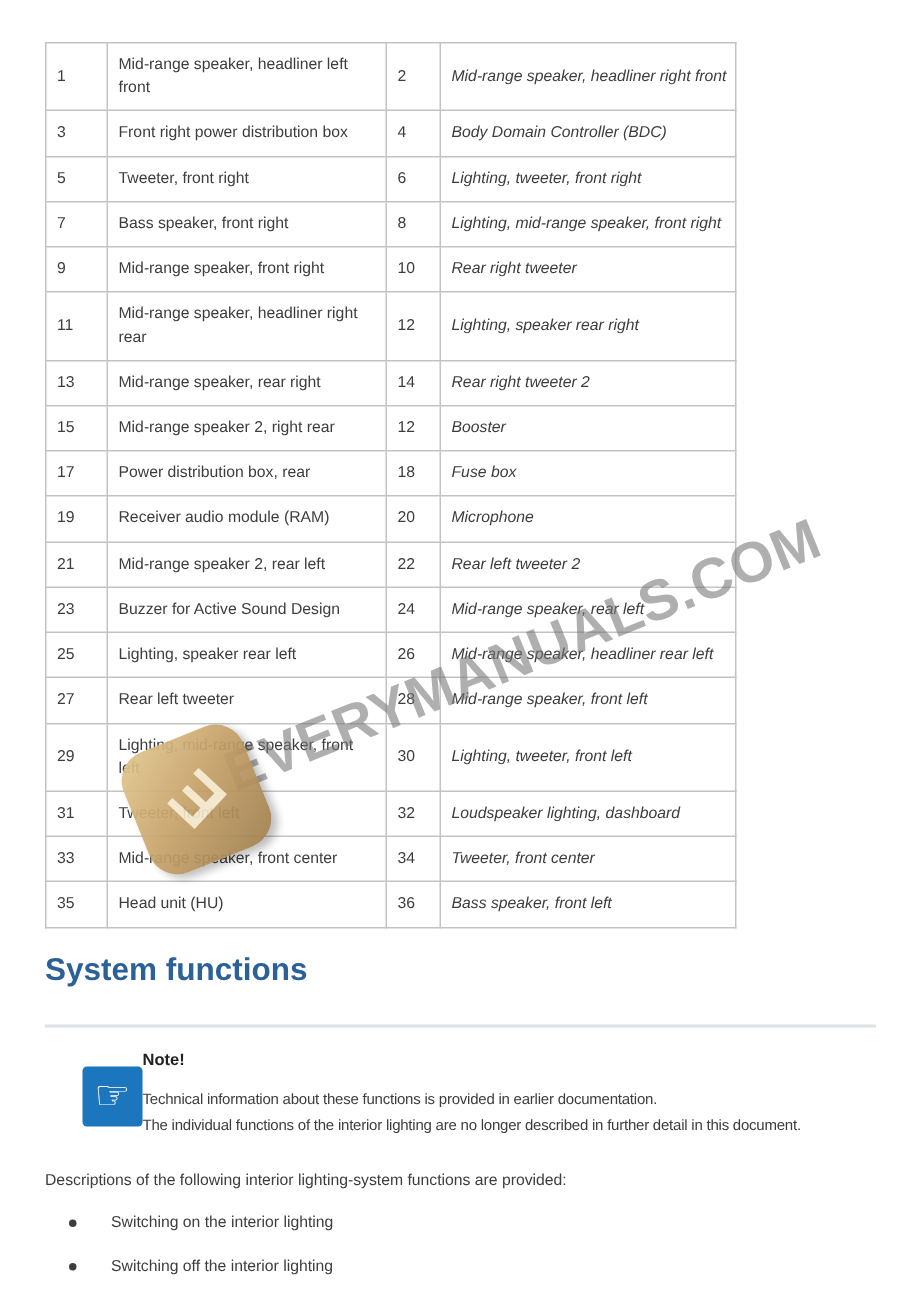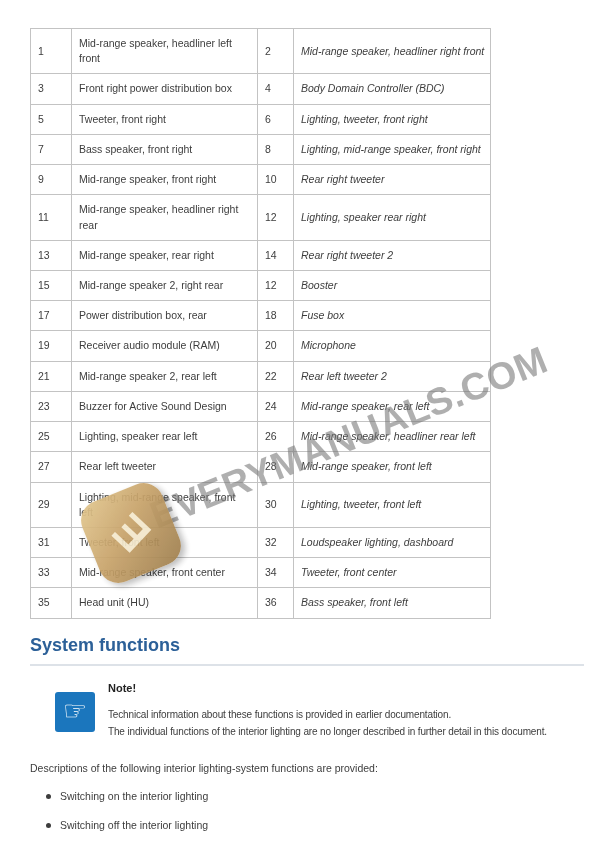--- a/index.html
+++ b/index.html
@@ -43,44 +43,44 @@
     position:absolute; left:152px; top:468px; z-index:5;
     font-size:38px; font-weight:bold; letter-spacing:0.5px;
     color:rgba(118,118,118,0.58);
     transform:rotate(-22deg); transform-origin:left center;
     white-space:nowrap;
   }
 
   
   .section-title {
     margin:16px 28px 0 30px;
-    font-size:18px; font-weight:bold; color:#2c6098;
-    padding-bottom:8px; border-bottom:2px solid #dde2e8;
+    font-size:21px; font-weight:bold; color:#2c6098;
+    padding-bottom:24px; border-bottom:2px solid #dde2e8;
   }
 
   
   .note { display:flex; margin:16px 20px 0 55px; }
   .note-icon {
     flex:0 0 40px; width:40px; height:40px; margin-top:10px;
     background:#1b76bd; border-radius:3px;
     display:flex; align-items:center; justify-content:center;
   }
   .note-icon span { color:#ffffff; font-size:27px; line-height:1; }
-  .note-body { margin-left:13px; }
+  .note-body { }
   .note-label { font-size:11px; font-weight:bold; color:#222; margin-bottom:12px; }
   .note-line {
     font-size:10px; letter-spacing:-0.15px; color:#3d3d3d;
     line-height:17px; white-space:nowrap;
   }
 
   
   .descr { margin:22px 20px 0 30px; font-size:10.5px; color:#3d3d3d; }
   ul.funcs { margin:16px 0 0 46px; list-style:none; }
   ul.funcs li {
-    position:relative; padding-left:14px; margin-bottom:17px;
+    position:relative; padding-left:28px; margin-bottom:17px;
     font-size:10.5px; color:#3d3d3d;
   }
   ul.funcs li::before {
     content:""; position:absolute; left:0; top:4px;
     width:5px; height:5px; border-radius:50%; background:#3d3d3d;
   }
 </style>
 </head>
 <body>
 

